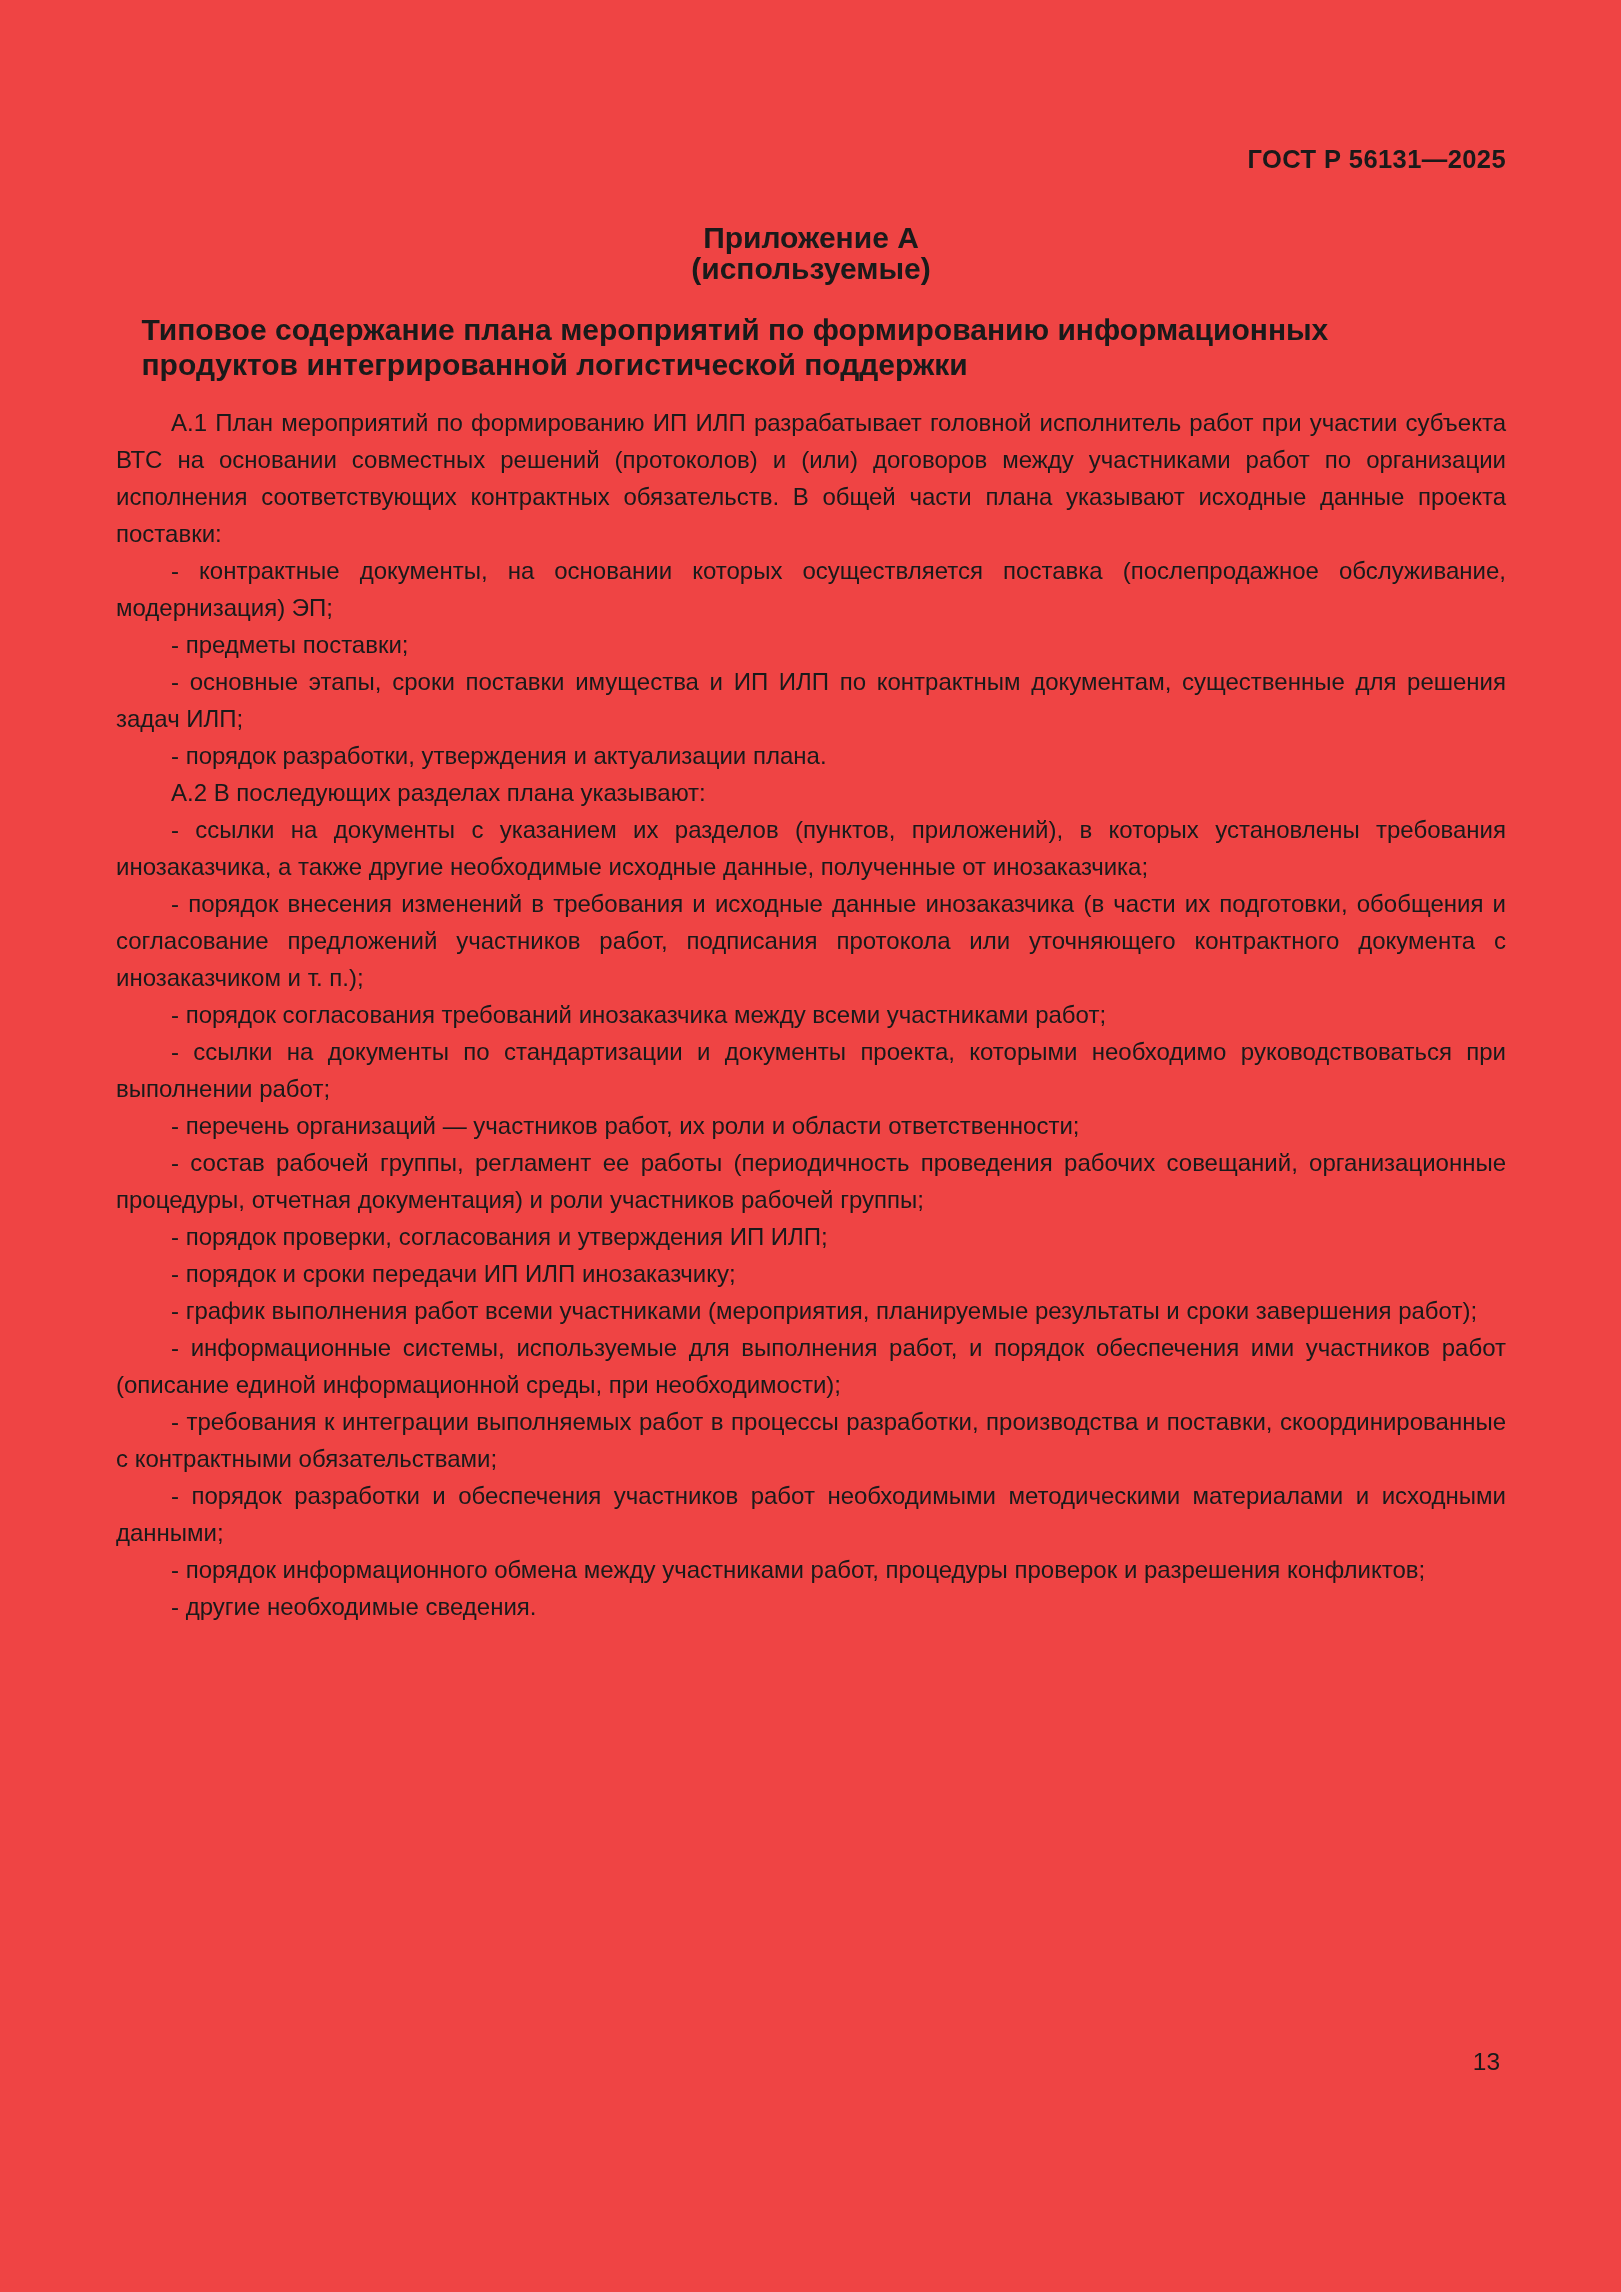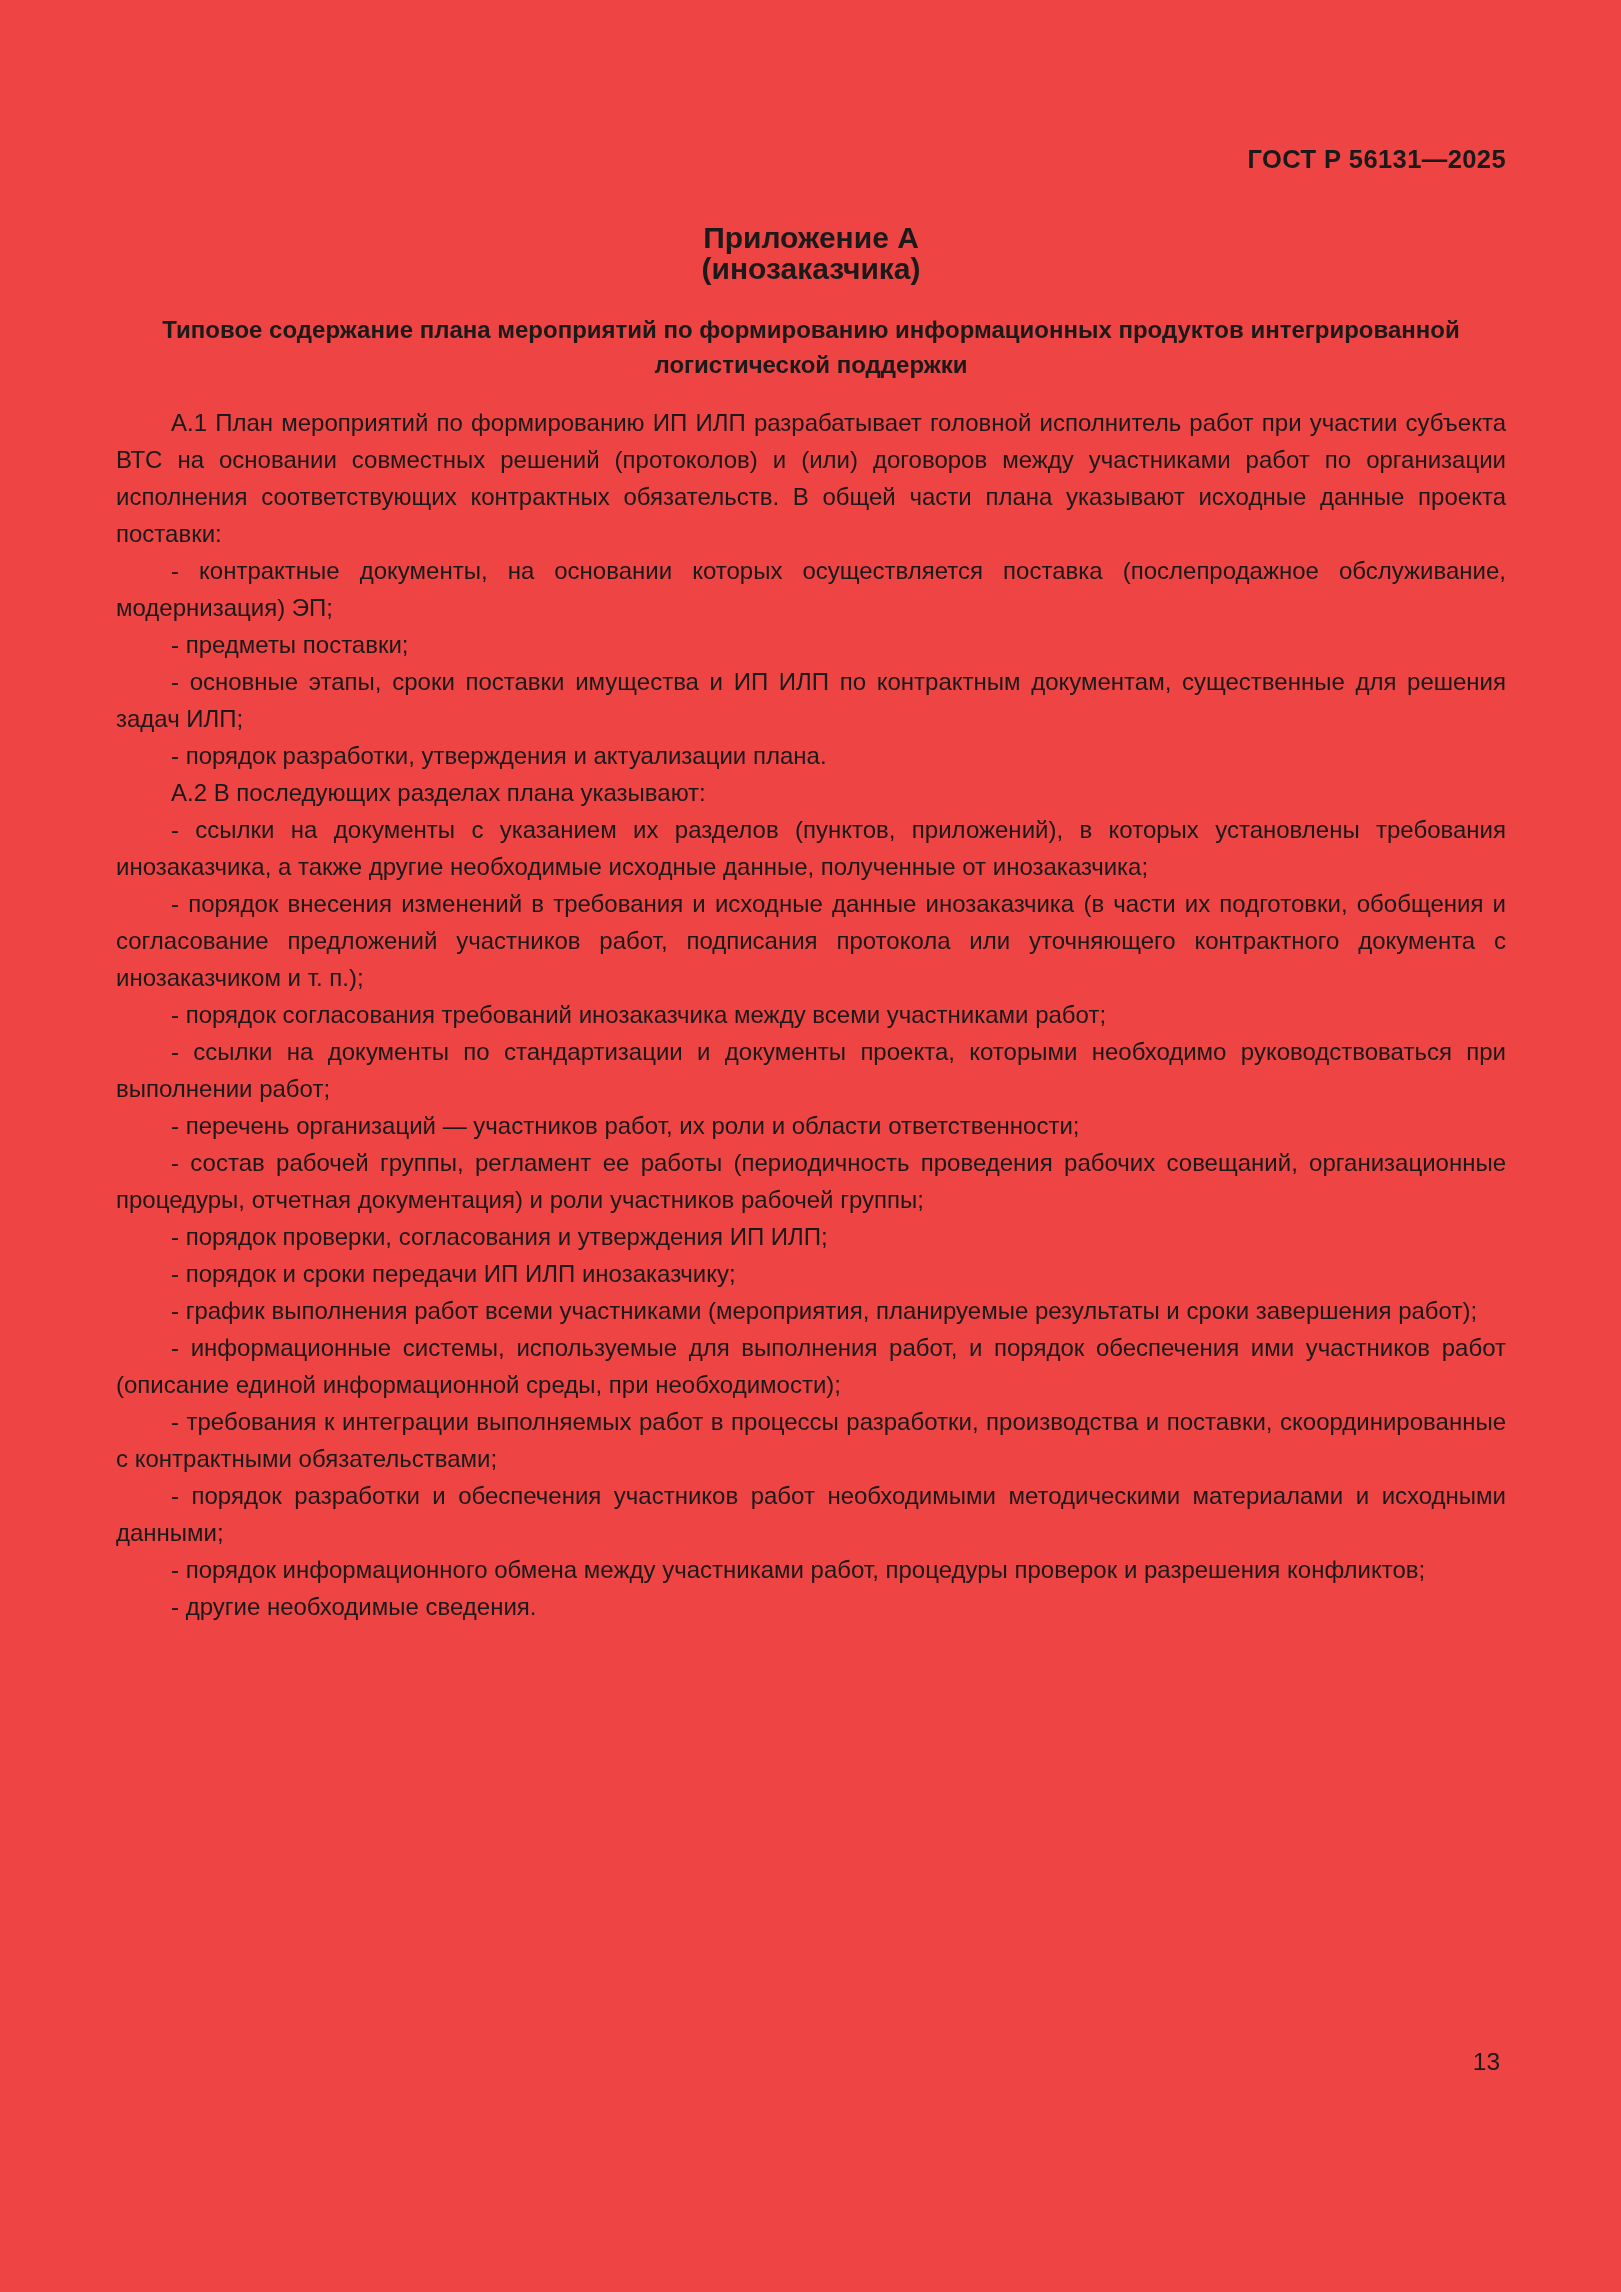--- a/index.html
+++ b/index.html
@@ -54,22 +54,21 @@
     font-weight: bold;
     line-height: 31px;
   }
 
   
   .section-title {
     position: absolute;
     top: 312px;
     left: 25.5px;
     width: 1339px;
-    text-align: center;
-    font-size: 24px;
+    font-size: 30px;
     font-weight: bold;
     line-height: 35px;
   }
 
   
   .body-flow {
     position: absolute;
     top: 404px;
     left: 0;
     width: 1390px;
@@ -102,21 +101,21 @@
 </head>
 <body>
 
 <div class="page">
   <div class="page-inner">
 
     <div class="doc-header">ГОСТ Р 56131—2025</div>
 
     <div class="appendix-block">
       <div class="appendix-line">Приложение А</div>
-      <div class="appendix-line">(инозаказчика)</div>
+      <div class="appendix-line">(используемые)</div>
     </div>
 
     <div class="section-title">
       <span>Типовое содержание плана мероприятий по формированию информационных продуктов</span>
       <span>интегрированной логистической поддержки</span>
     </div>
 
     <div class="body-flow" id="body-flow">
         <p class="para indent">А.1 План мероприятий по формированию ИП ИЛП разрабатывает головной исполнитель работ при участии субъекта ВТС на основании совместных решений (протоколов) и (или) договоров между участниками работ по организации исполнения соответствующих контрактных обязательств. В общей части плана указывают исходные данные проекта поставки:</p>
         <p class="para indent">- контрактные документы, на основании которых осуществляется поставка (послепродажное обслуживание, модернизация) ЭП;</p>

